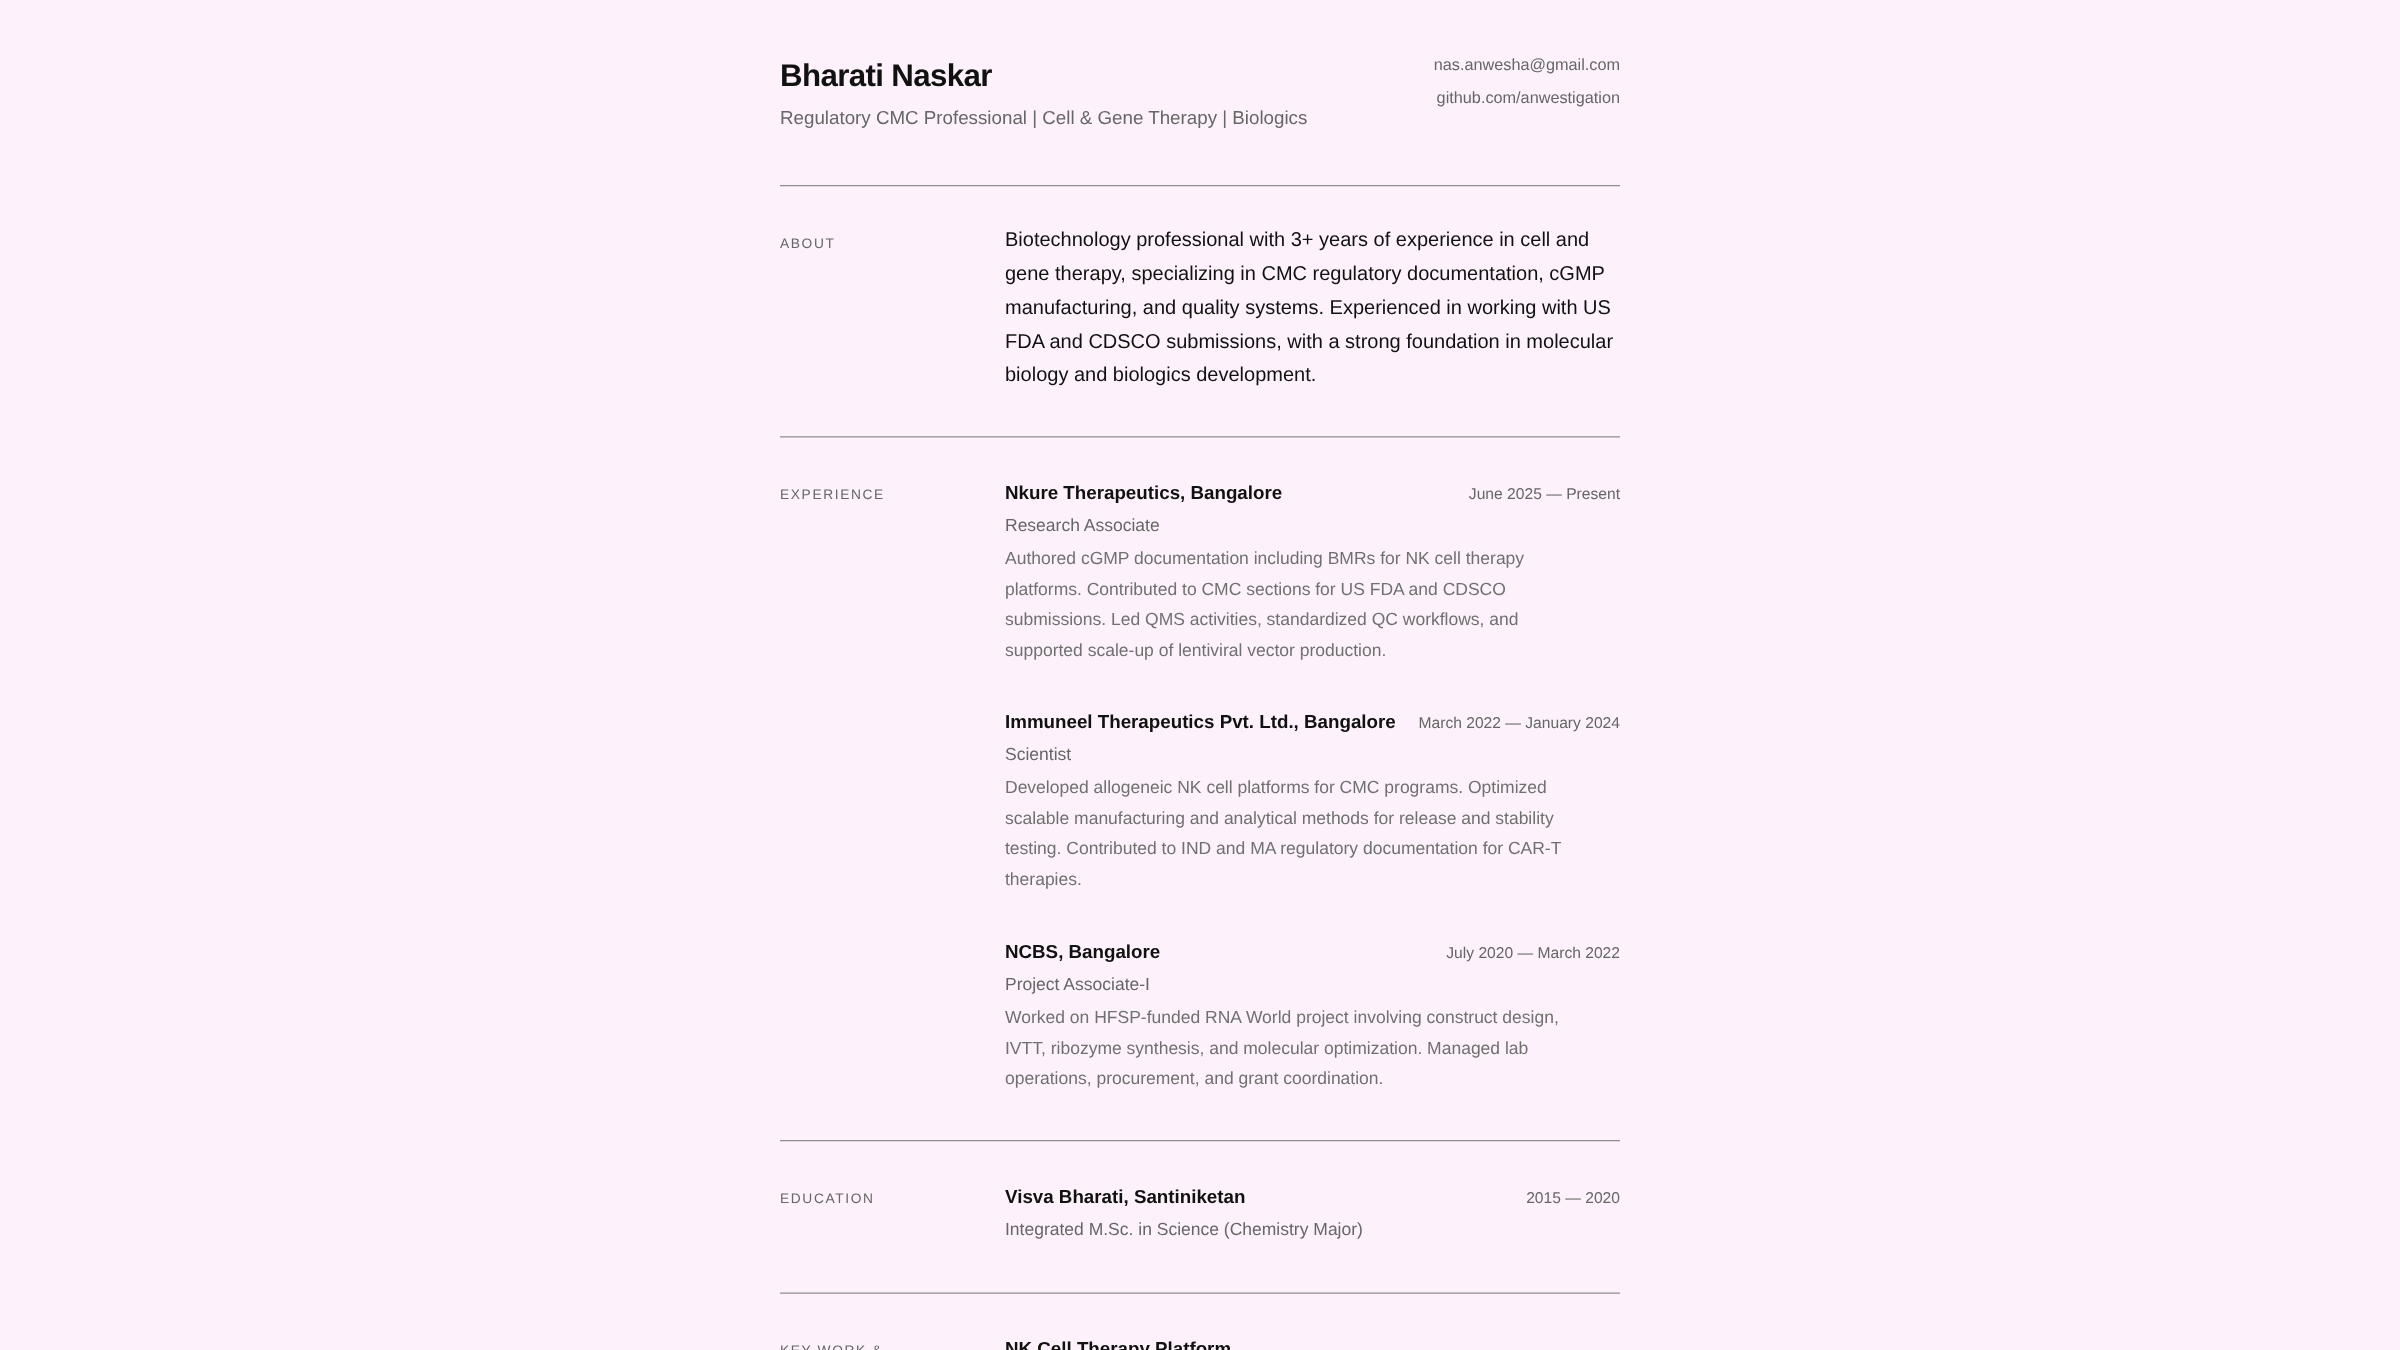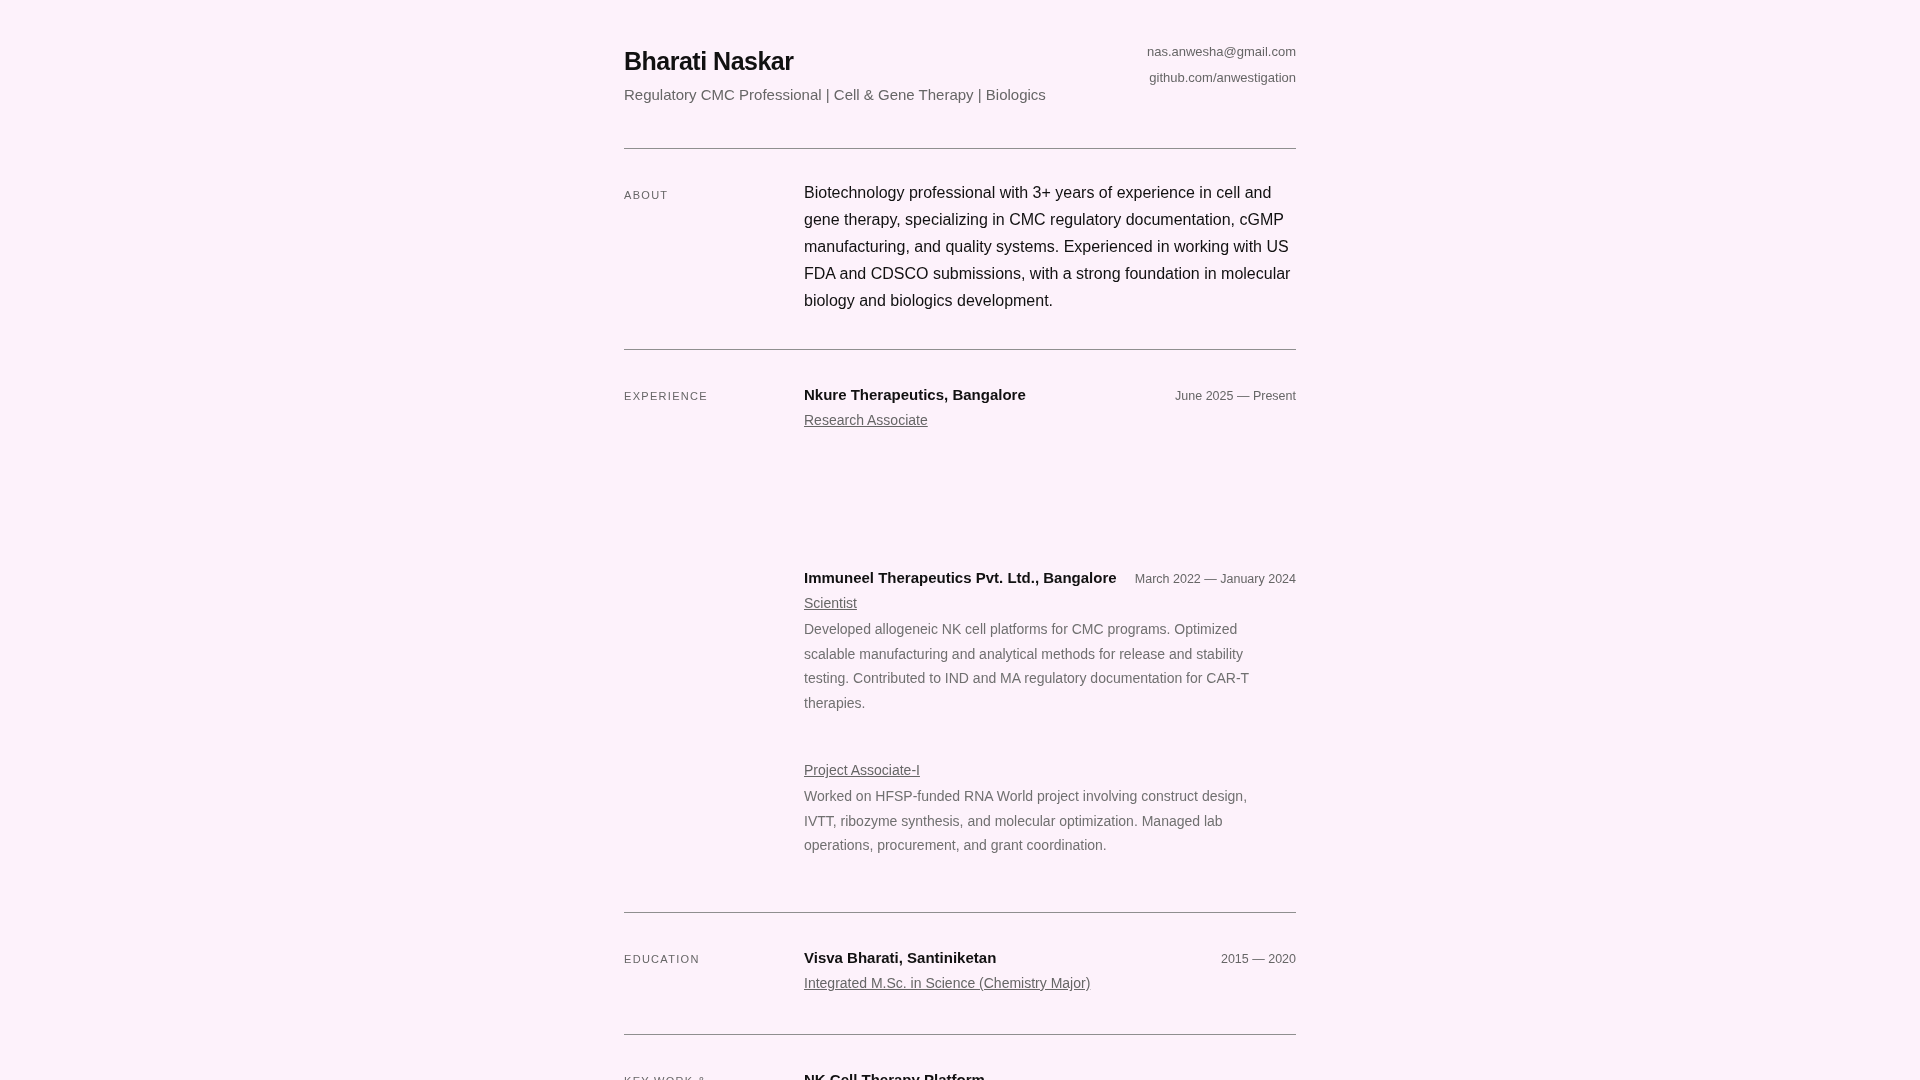--- a/index.html
+++ b/index.html
@@ -15,21 +15,21 @@
   .tagline { position: absolute; top: 86px; left: 0; font-size: 15px; color: #666; }
   .contact { position: absolute; right: 0; top: 44px; text-align: right; font-size: 13px; color: #666; }
   .contact div { height: 26px; line-height: 16px; }
   .rule { height: 1px; background: #8f8f8f; margin: 0; }
   .section { display: flex; position: relative; }
   .section-label { width: 180px; flex: none; font-size: 11px; font-weight: 400; letter-spacing: 1.3px; color: #666; text-transform: uppercase; }
   .about-text { font-size: 16px; line-height: 27px; color: #111; width: 490px; }
   .entry-head { display: flex; justify-content: space-between; align-items: baseline; }
   .entry-title { font-size: 15px; font-weight: 700; color: #111; }
   .entry-date { font-size: 12.5px; color: #666; }
-  .entry-role { font-size: 14px; color: #666; margin-top: 9px; text-decoration: underline; }
+  .entry-role { font-size: 14px; color: #666; margin-top: 9px; }
   .entry-desc { font-size: 14px; line-height: 24.5px; color: #707070; margin-top: 6px; width: 470px; }
 </style>
 </head>
 <body>
 
 <div class="page">
 
   <div class="header">
     <div class="name">Bharati Naskar</div>
     <div class="tagline">Regulatory CMC Professional | Cell &amp; Gene Therapy | Biologics</div>
@@ -50,32 +50,37 @@
 
   <div class="section" style="height:562px;">
     <div class="section-label" style="position:absolute; top:40px; left:0;">Experience</div>
 
     <div style="position:absolute; top:36px; left:180px; width:492px;">
       <div class="entry-head">
         <span class="entry-title">Nkure Therapeutics, Bangalore</span>
         <span class="entry-date">June 2025 — Present</span>
       </div>
       <div class="entry-role">Research Associate</div>
+      <div class="entry-desc">Authored cGMP documentation including BMRs for NK cell therapy platforms. Contributed to CMC sections for US FDA and CDSCO submissions. Led QMS activities, standardized QC workflows, and supported scale-up of lentiviral vector production.</div>
     </div>
 
     <div style="position:absolute; top:219px; left:180px; width:492px;">
       <div class="entry-head">
         <span class="entry-title">Immuneel Therapeutics Pvt. Ltd., Bangalore</span>
         <span class="entry-date">March 2022 — January 2024</span>
       </div>
       <div class="entry-role">Scientist</div>
       <div class="entry-desc">Developed allogeneic NK cell platforms for CMC programs. Optimized scalable manufacturing and analytical methods for release and stability testing. Contributed to IND and MA regulatory documentation for CAR-T therapies.</div>
     </div>
 
     <div style="position:absolute; top:403px; left:180px; width:492px;">
+      <div class="entry-head">
+        <span class="entry-title">NCBS, Bangalore</span>
+        <span class="entry-date">July 2020 — March 2022</span>
+      </div>
       <div class="entry-role">Project Associate-I</div>
       <div class="entry-desc">Worked on HFSP-funded RNA World project involving construct design, IVTT, ribozyme synthesis, and molecular optimization. Managed lab operations, procurement, and grant coordination.</div>
     </div>
   </div>
 
   <div class="rule"></div>
 
   <div class="section" style="height:121px;">
     <div class="section-label" style="position:absolute; top:40px; left:0;">Education</div>
     <div style="position:absolute; top:36px; left:180px; width:492px;">

